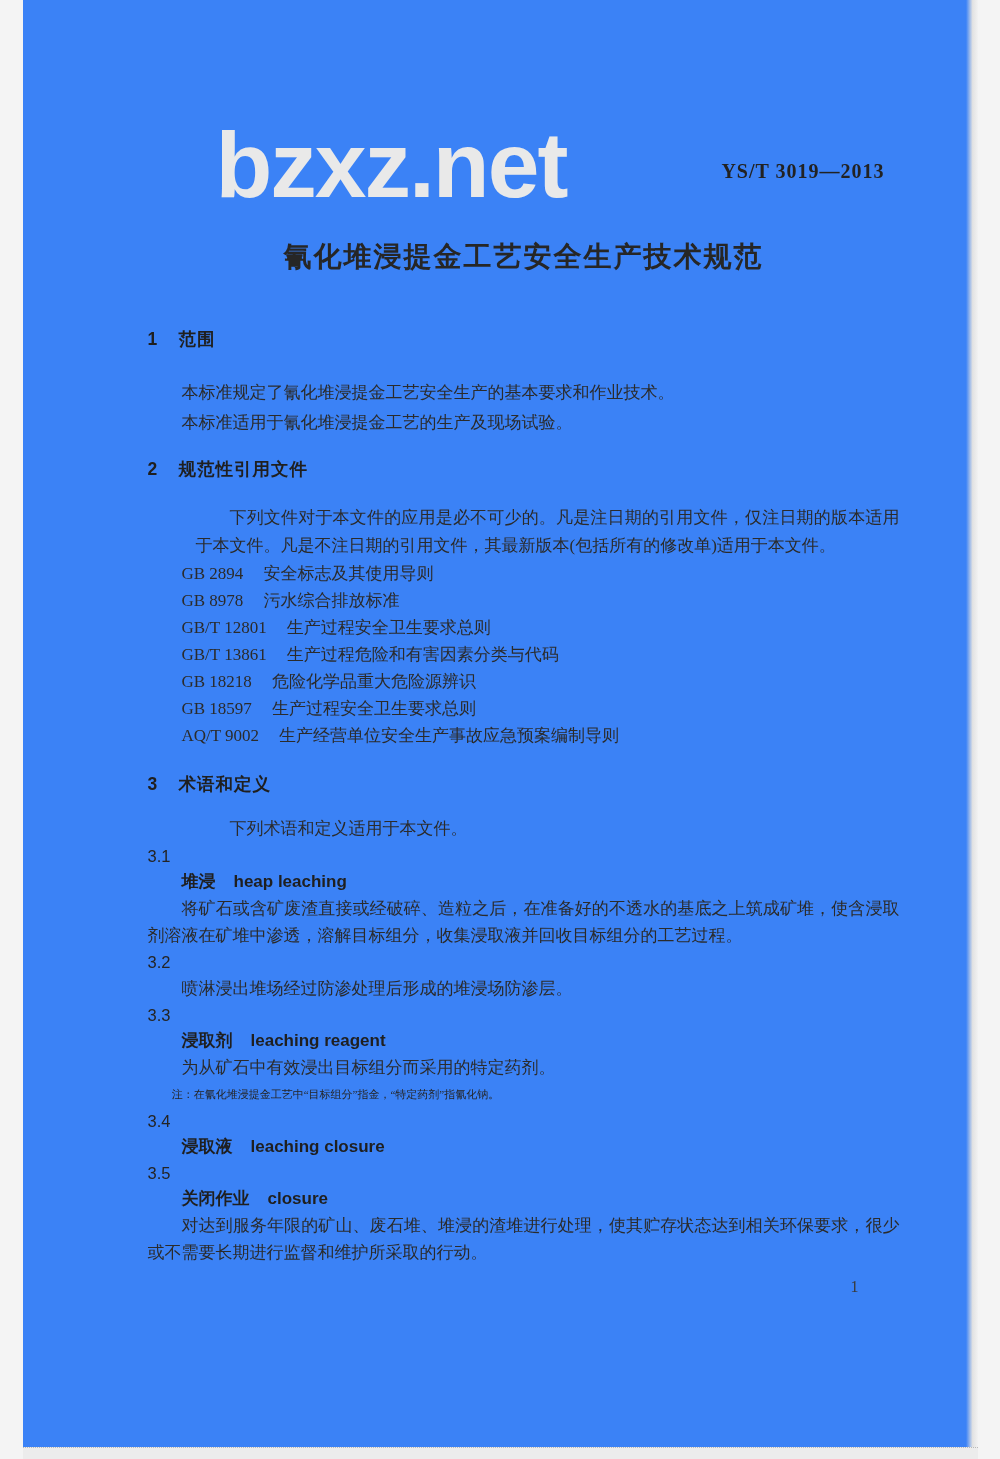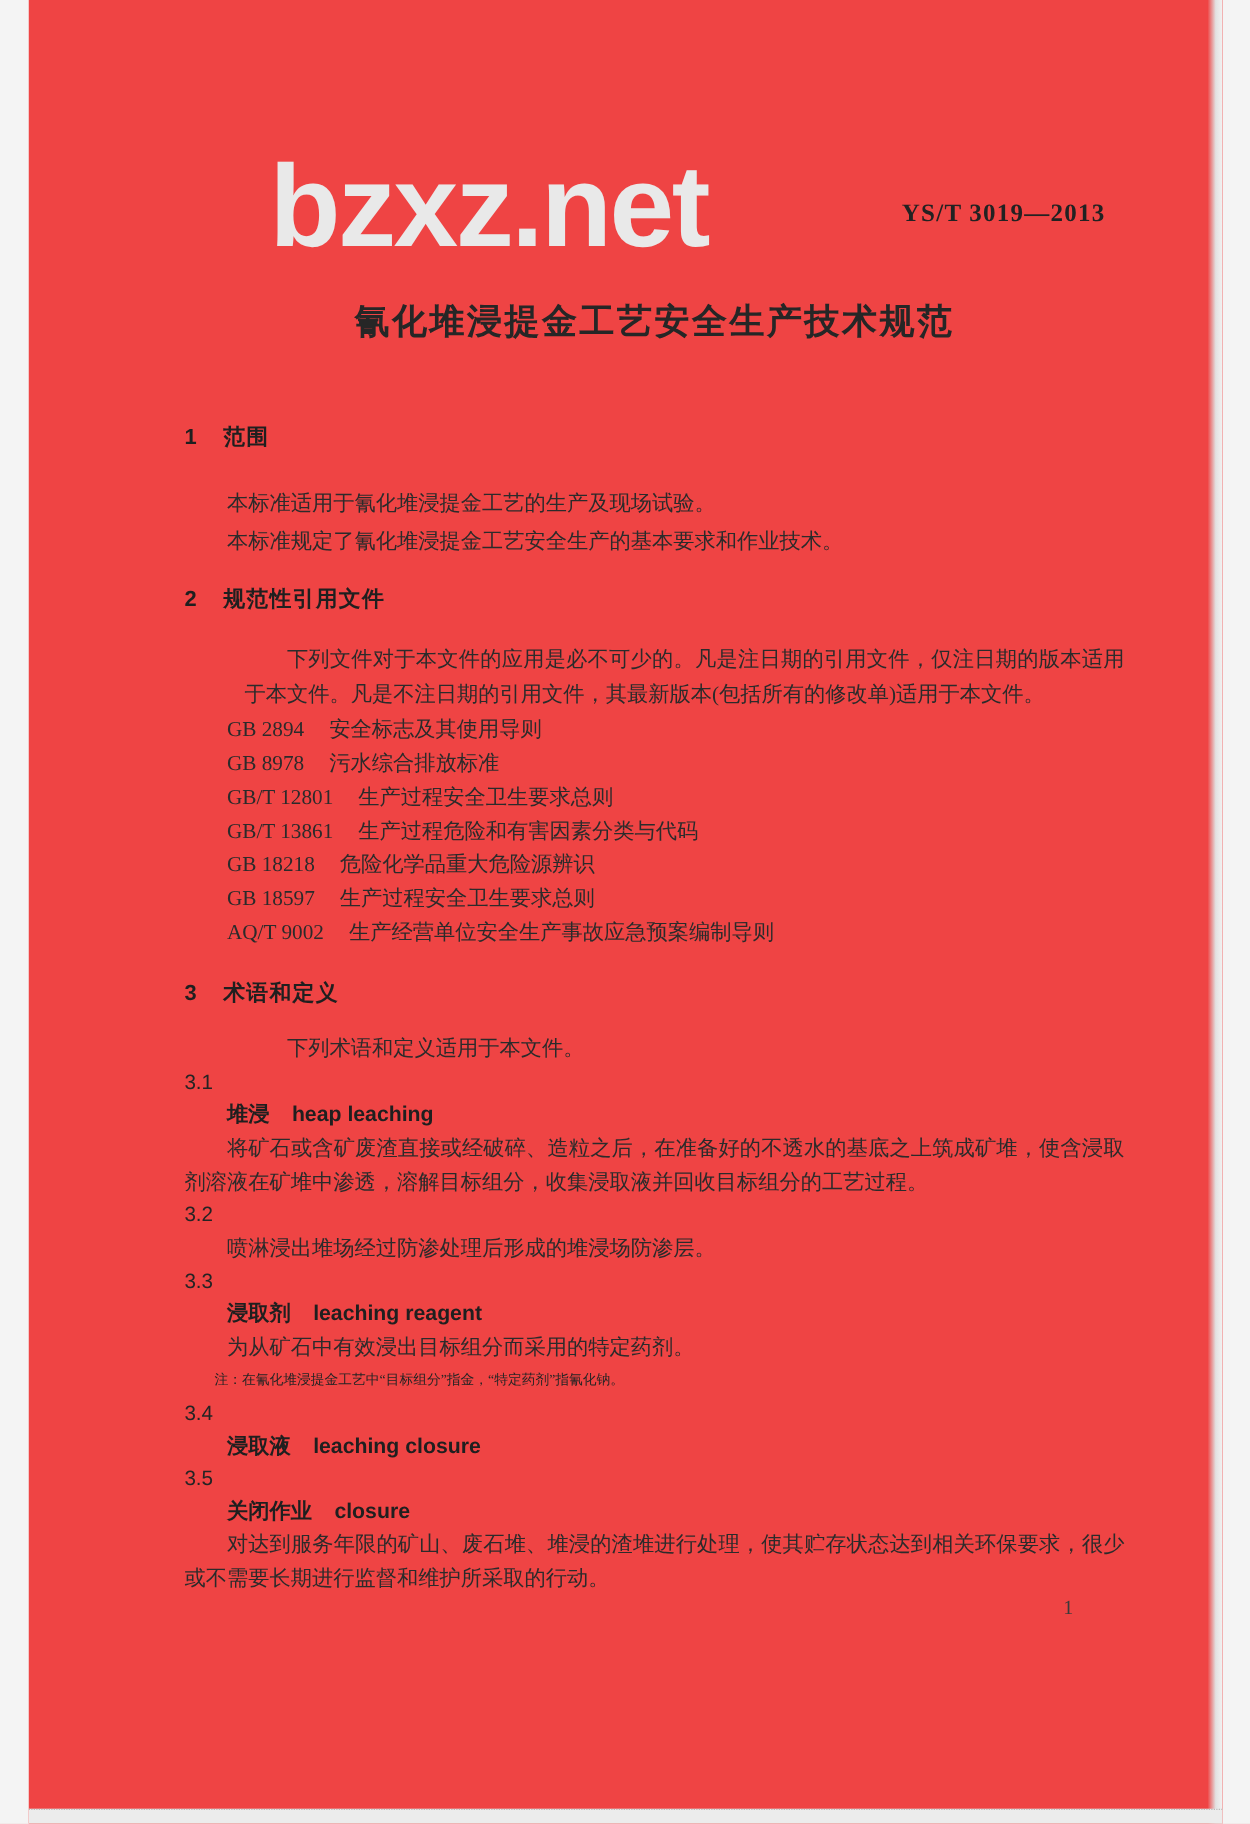--- a/index.html
+++ b/index.html
@@ -6,21 +6,21 @@
     margin: 0;
     padding: 0;
     background: #f4f4f4;
     font-family: "Liberation Serif", serif;
   }
   .page {
     position: relative;
     width: 955px;
     height: 1459px;
     margin: 0 auto;
-    background: #ef4444;
+    background: #3b82f6;
     overflow: hidden;
     color: #2b2b2b;
   }
   
   .edge-right {
     position: absolute;
     top: 0;
     right: 0;
     width: 12px;
     height: 100%;
@@ -67,21 +67,21 @@
     margin: 0;
     text-align: center;
     font-family: "Liberation Sans", sans-serif;
     font-weight: bold;
     font-size: 28px;
     letter-spacing: 2px;
     color: #262626;
   }
   .content {
     position: absolute;
-    top: 336px;
+    top: 326px;
     left: 125px;
     width: 752px;
     font-size: 17px;
     color: #2b2b2b;
   }
   .sec-head {
     font-family: "Liberation Sans", sans-serif;
     font-weight: bold;
     font-size: 17.5px;
     line-height: 26px;
@@ -147,22 +147,22 @@
 
   <div class="doc-code">YS/T 3019—2013</div>
 
   <h1 class="doc-title">氰化堆浸提金工艺安全生产技术规范</h1>
 
   <div class="content">
 
     <div class="sec-head h1">
       <span class="sec-num">1</span><span class="sec-title">范围</span>
     </div>
+    <p class="para indent">本标准规定了氰化堆浸提金工艺安全生产的基本要求和作业技术。</p>
     <p class="para indent">本标准适用于氰化堆浸提金工艺的生产及现场试验。</p>
-    <p class="para indent">本标准规定了氰化堆浸提金工艺安全生产的基本要求和作业技术。</p>
 
     <div class="sec-head h2">
       <span class="sec-num">2</span><span class="sec-title">规范性引用文件</span>
     </div>
     <p class="para indent intro">下列文件对于本文件的应用是必不可少的。凡是注日期的引用文件，仅注日期的版本适用于本文件。凡是不注日期的引用文件，其最新版本(包括所有的修改单)适用于本文件。</p>
     <p class="ref-row">
       <span class="ref-code">GB 2894</span><span class="ref-title">安全标志及其使用导则</span>
     </p>
     <p class="ref-row">
       <span class="ref-code">GB 8978</span><span class="ref-title">污水综合排放标准</span>

